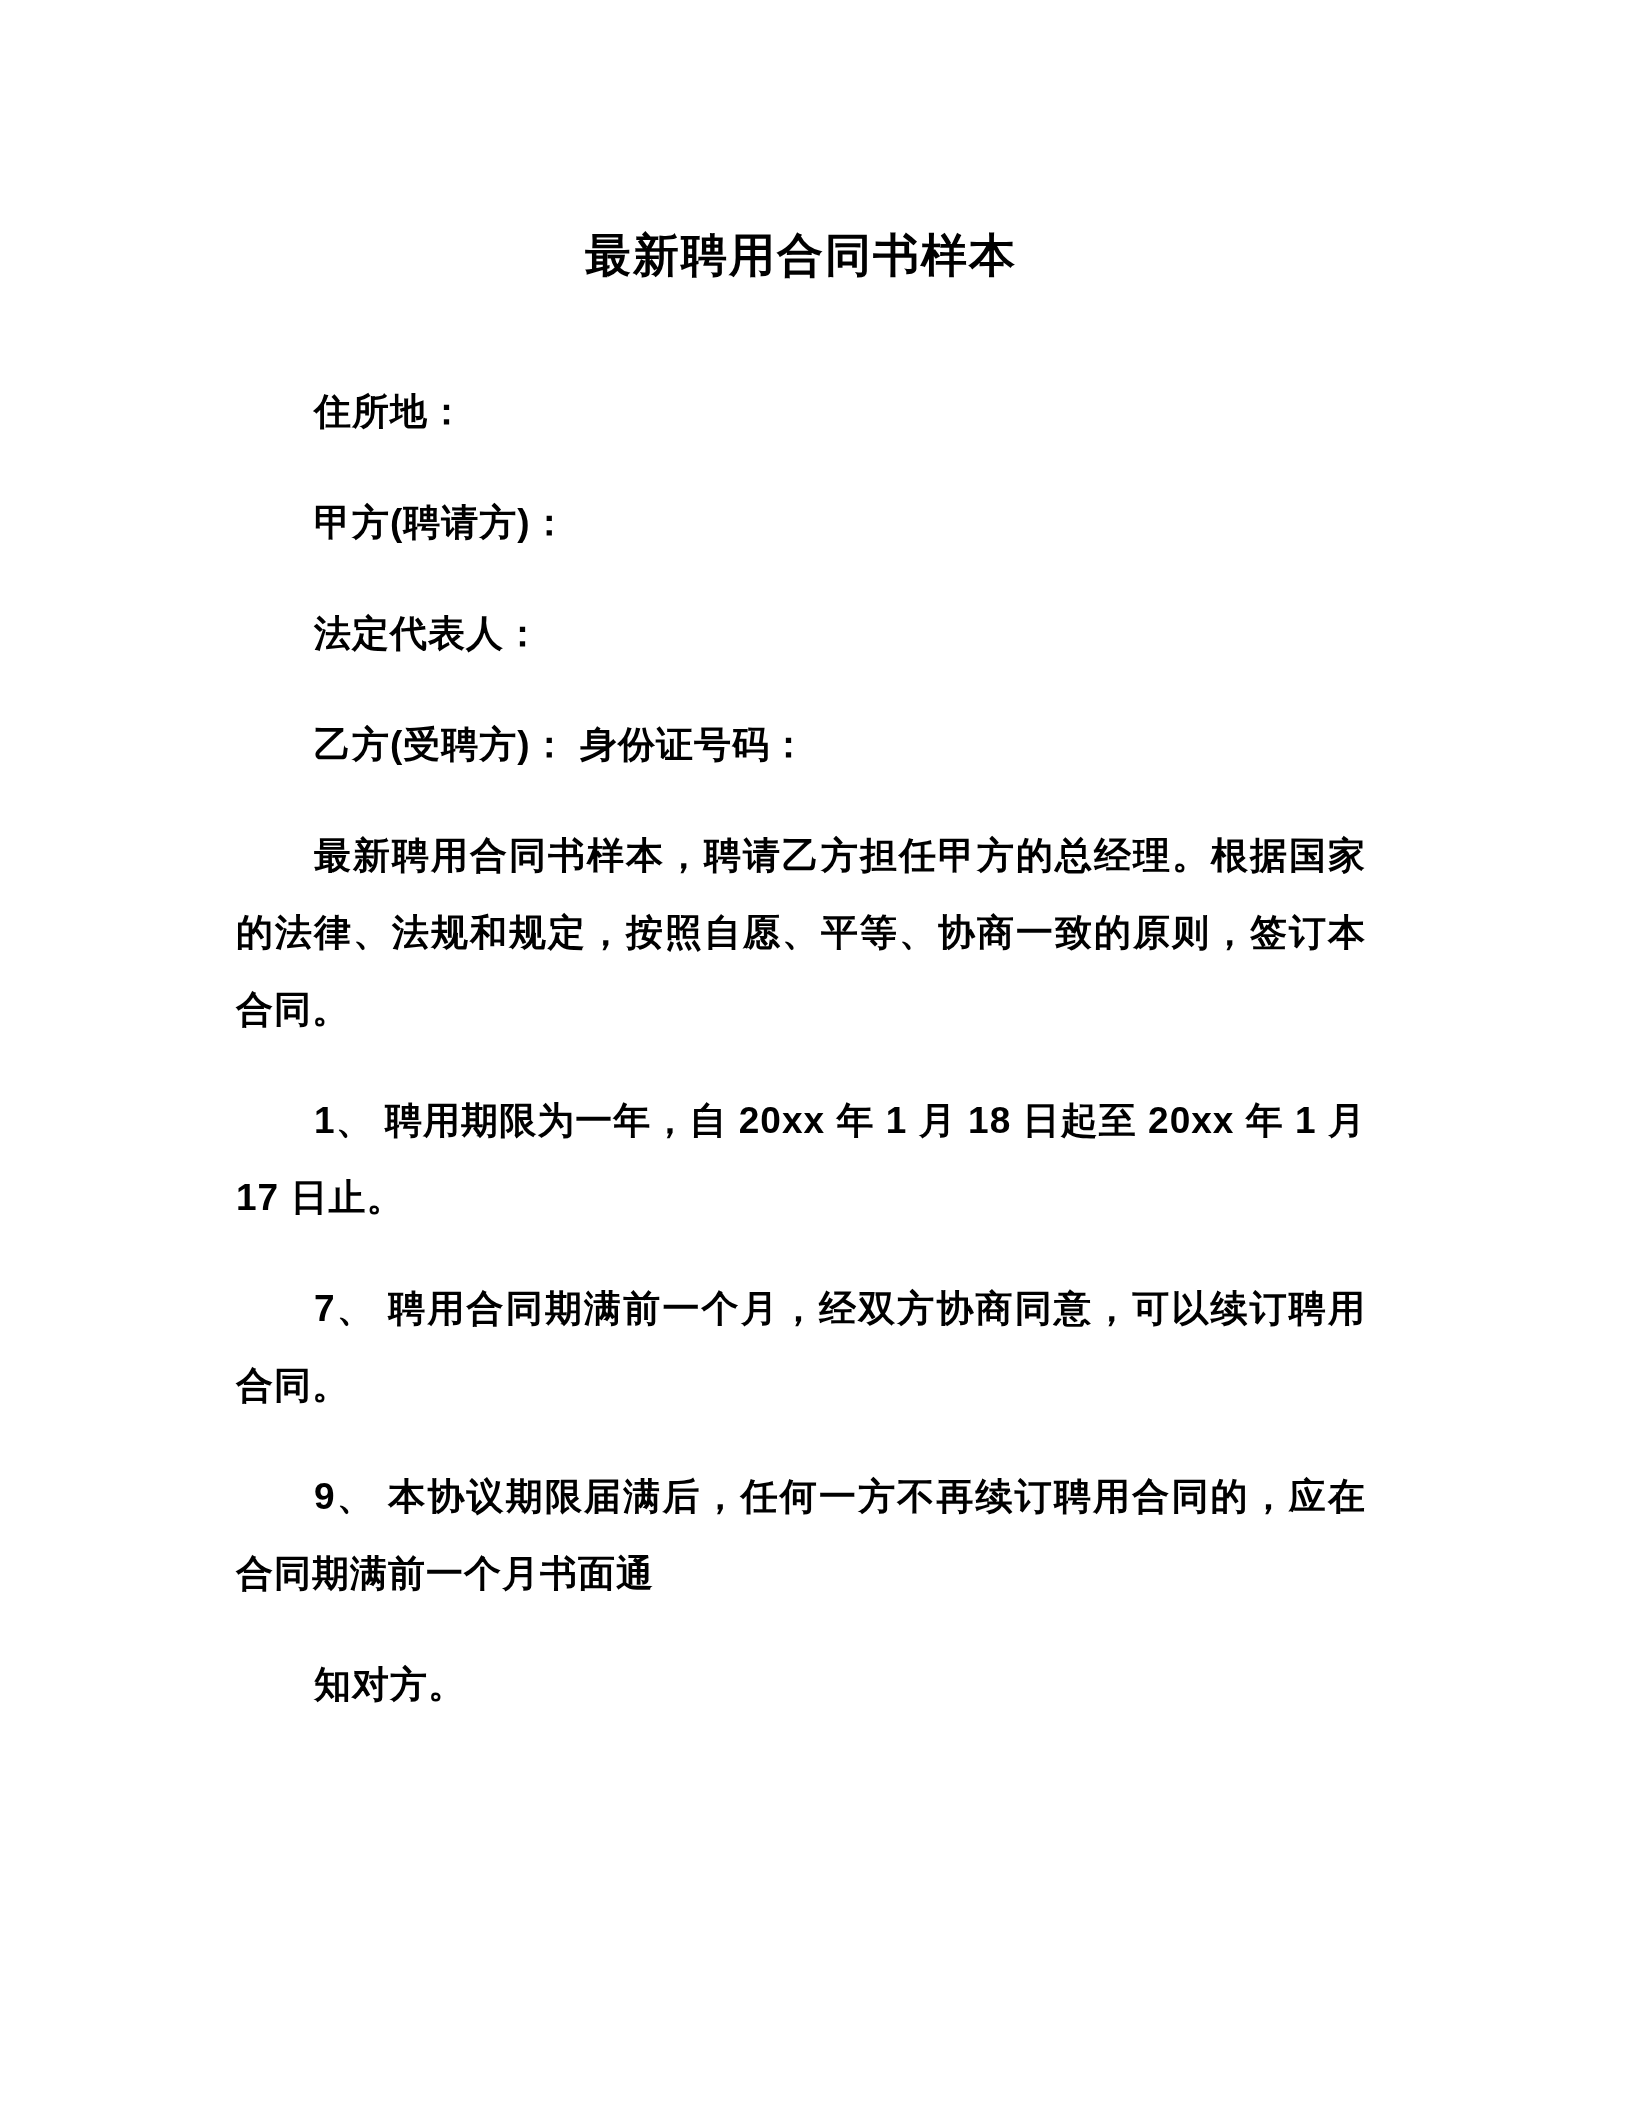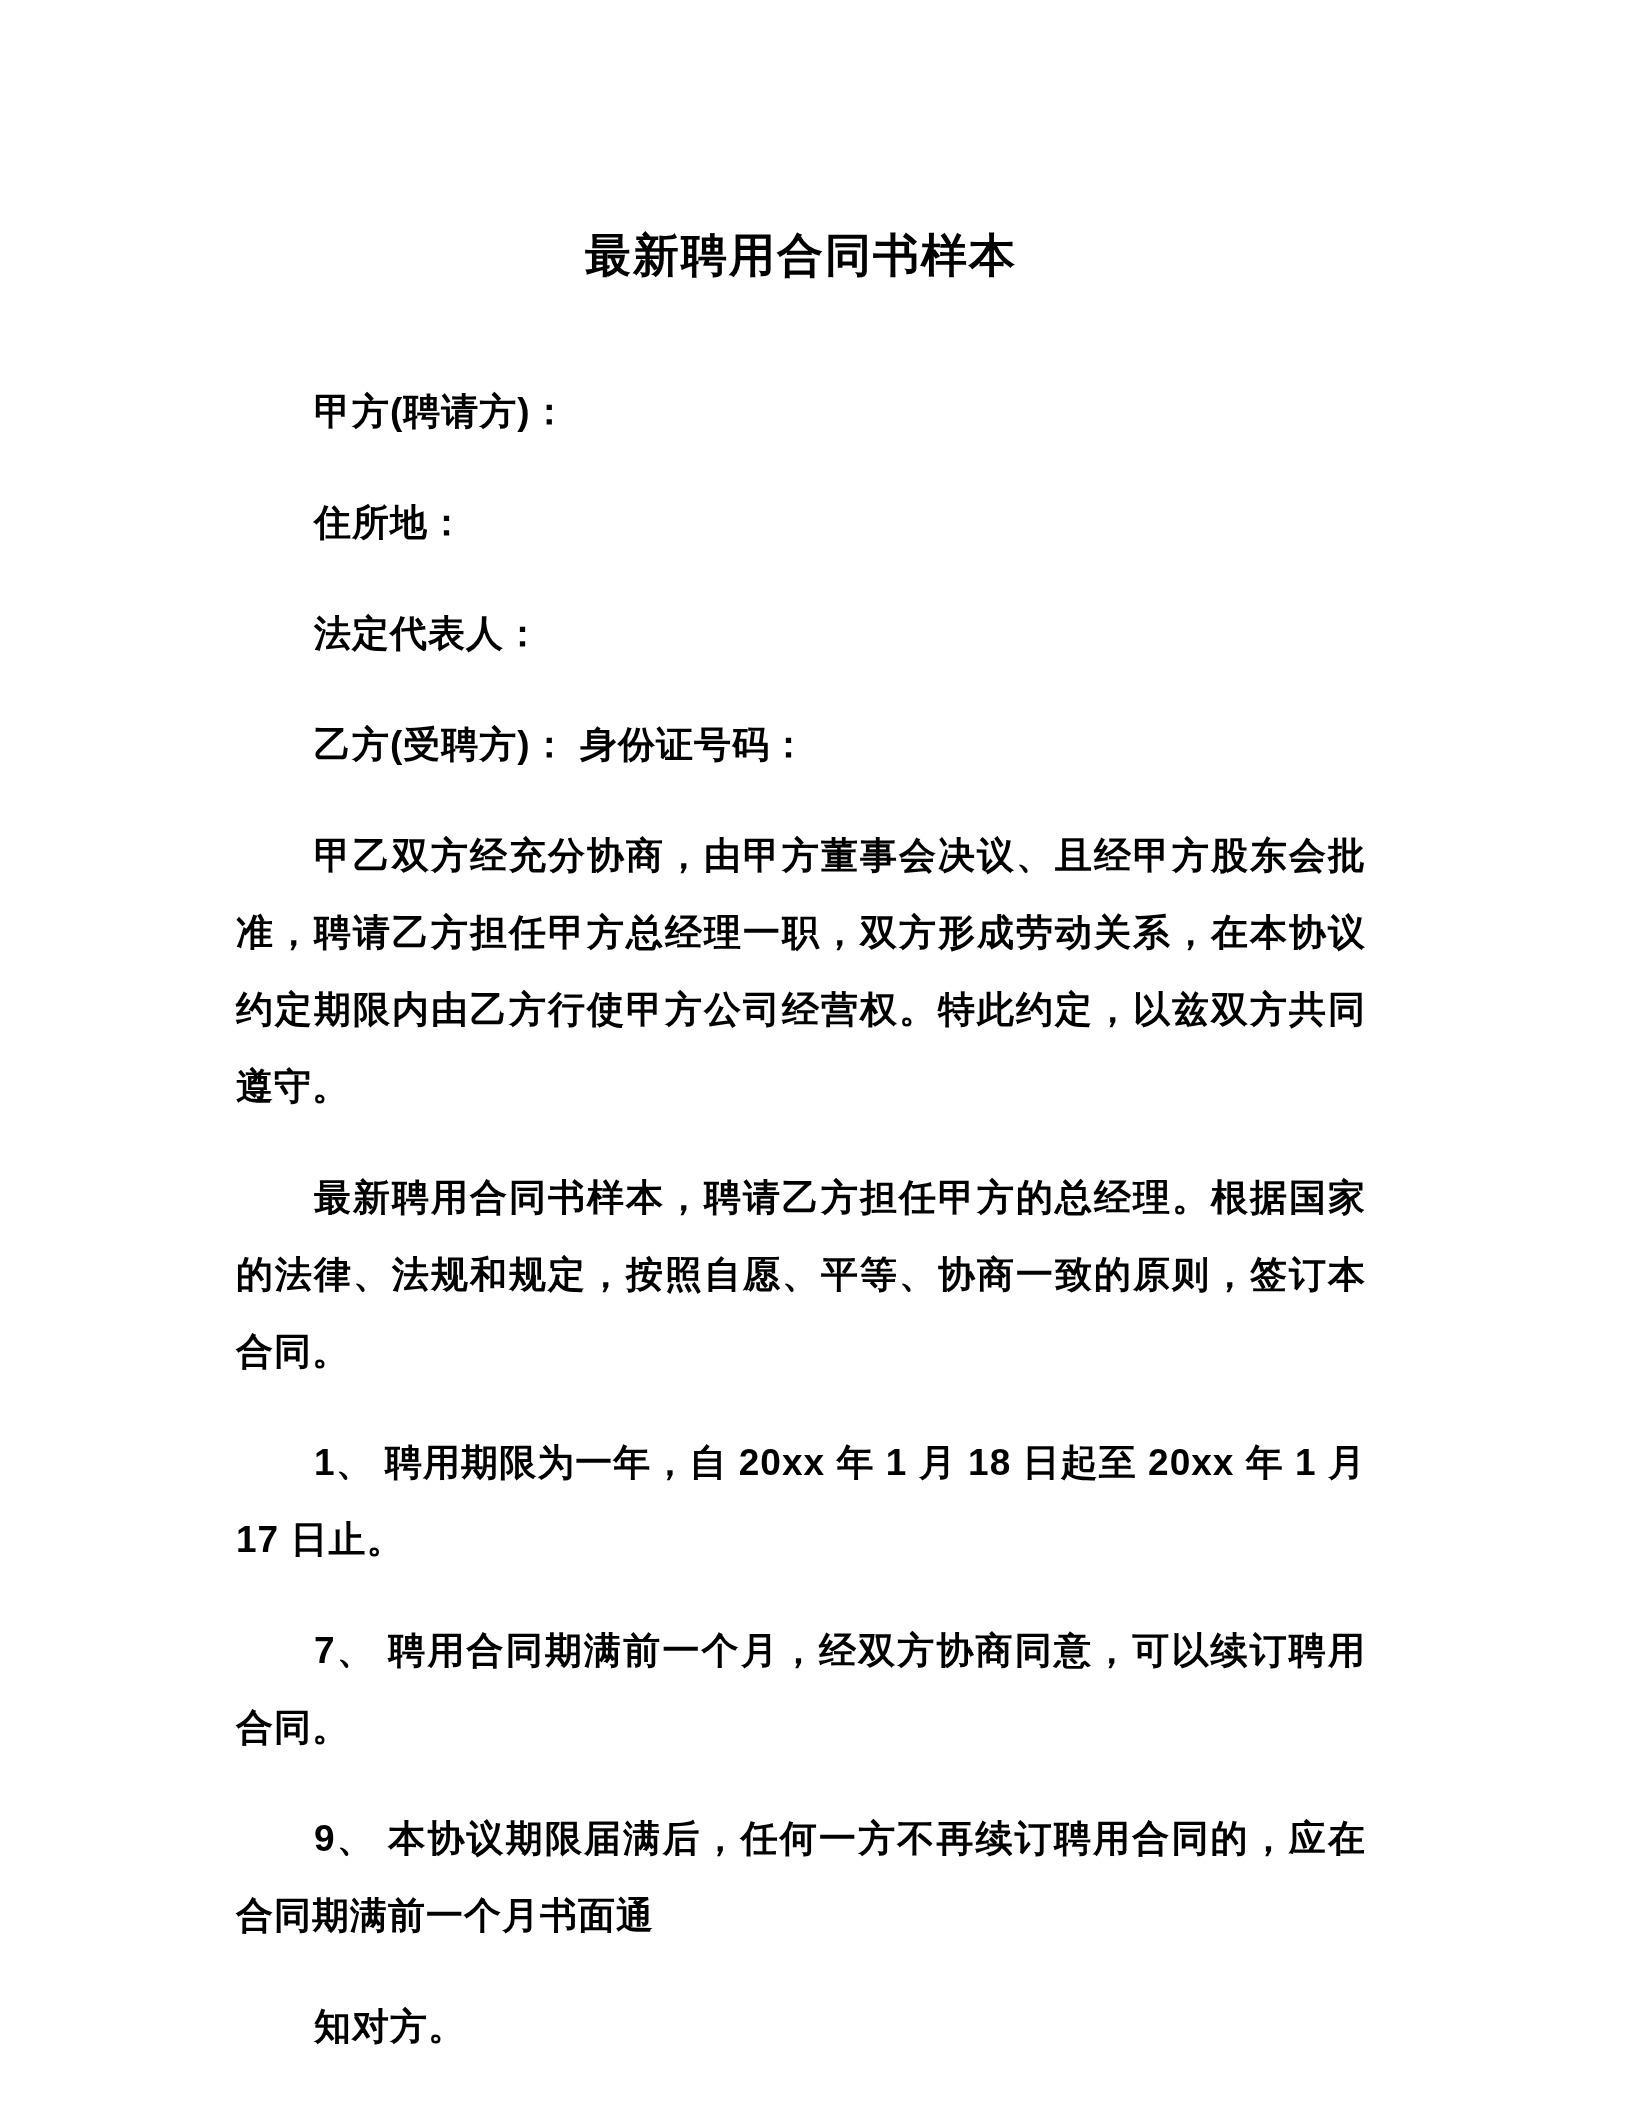--- a/index.html
+++ b/index.html
@@ -35,29 +35,28 @@
     text-indent: 78px;
     margin: 0 0 34px 0;
   }
 </style>
 </head>
 <body>
 
 <div class="page">
   <h1 class="doc-title">最新聘用合同书样本</h1>
 
+  <p class="para">住所地：</p>
+
   <p class="para">甲方(聘请方)：</p>
-
-  <p class="para">住所地：</p>
 
   <p class="para">法定代表人：</p>
 
   <p class="para">乙方(受聘方)： 身份证号码：</p>
 
-  <p class="para">甲乙双方经充分协商，由甲方董事会决议、且经甲方股东会批准，聘请乙方担任甲方总经理一职，双方形成劳动关系，在本协议约定期限内由乙方行使甲方公司经营权。特此约定，以兹双方共同遵守。</p>
 
   <p class="para">最新聘用合同书样本，聘请乙方担任甲方的总经理。根据国家的法律、法规和规定，按照自愿、平等、协商一致的原则，签订本合同。</p>
 
 
   <p class="para">1、 聘用期限为一年，自 20xx 年 1 月 18 日起至 20xx 年 1 月 17 日止。</p>
 
   <p class="para">7、 聘用合同期满前一个月，经双方协商同意，可以续订聘用合同。</p>
 
   <p class="para">9、 本协议期限届满后，任何一方不再续订聘用合同的，应在合同期满前一个月书面通</p>
 

